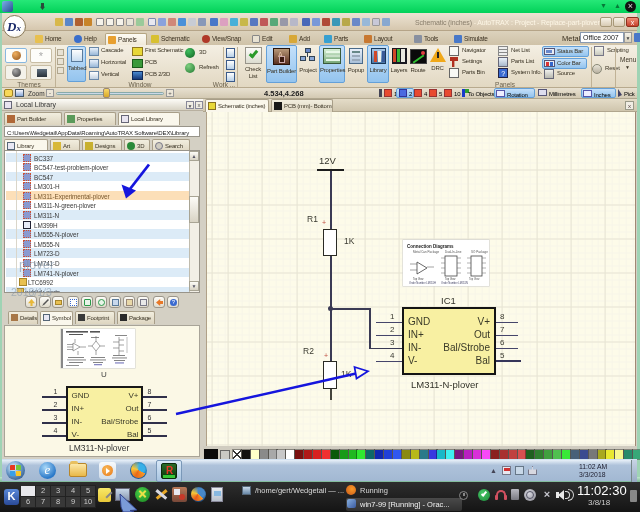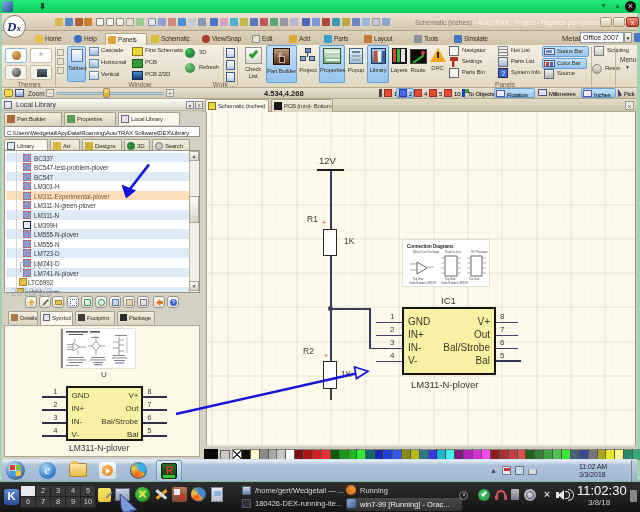--- a/index.html
+++ b/index.html
@@ -693,24 +693,20 @@
       <span class="ab" style="left:0px;top:0px;width:14px;height:14px;border-radius:50%;background:conic-gradient(from 130deg,#f89828,#e85818,#f8c838,transparent 65%);"></span>
     </div>
   <div class="ab" style="left:211px;top:5px;width:12px;height:15px;background:linear-gradient(#e8ecf0,#b8c0cc);border:1px solid #889;">
       <span class="ab" style="left:2px;top:3px;width:7px;height:5px;background:#88b8e0;"></span>
     </div>
 
   <div class="ab" style="left:242px;top:3px;width:110px;height:12px;">
     <span class="ab" style="left:0;top:1px;width:9px;height:9px;background:linear-gradient(#c8d8e8,#6888a8);border:1px solid #567;"></span>
     <span class="tx" style="left:13px;top:1px;font-size:7.5px;color:#d8d8d8;">/home/gert/Wedgetail — ...</span>
   </div>
-  <div class="ab" style="left:242px;top:16px;width:110px;height:12px;">
-    <span class="ab" style="left:0;top:1px;width:9px;height:9px;background:#303038;border:1px solid #556;"></span>
-    <span class="tx" style="left:13px;top:1px;font-size:7.5px;color:#d8d8d8;">180426-DEX-running-ite...</span>
-  </div>
   <div class="ab" style="left:346px;top:3px;width:105px;height:12px;">
     <span class="ab" style="left:0;top:0px;width:10px;height:10px;border-radius:50%;background:radial-gradient(circle at 60% 40%,#f89828,#c85818);"></span>
     <span class="tx" style="left:14px;top:1px;font-size:7.5px;color:#d8d8d8;">Running</span>
   </div>
   <div class="ab" style="left:346px;top:16px;width:116px;height:13px;background:linear-gradient(#4a4a4a,#303030);border-radius:2px;">
     <span class="ab" style="left:1px;top:1px;width:9px;height:9px;background:linear-gradient(135deg,#88b0e0,#3a5aa0);border-radius:2px;"></span>
     <span class="tx" style="left:14px;top:1.5px;font-size:7.5px;color:#f0f0f0;">win7-99 [Running] - Orac...</span>
   </div>
 
   <div class="ab" style="left:459px;top:9px;width:9px;height:9px;border:1.5px solid #888;border-radius:50%;">

